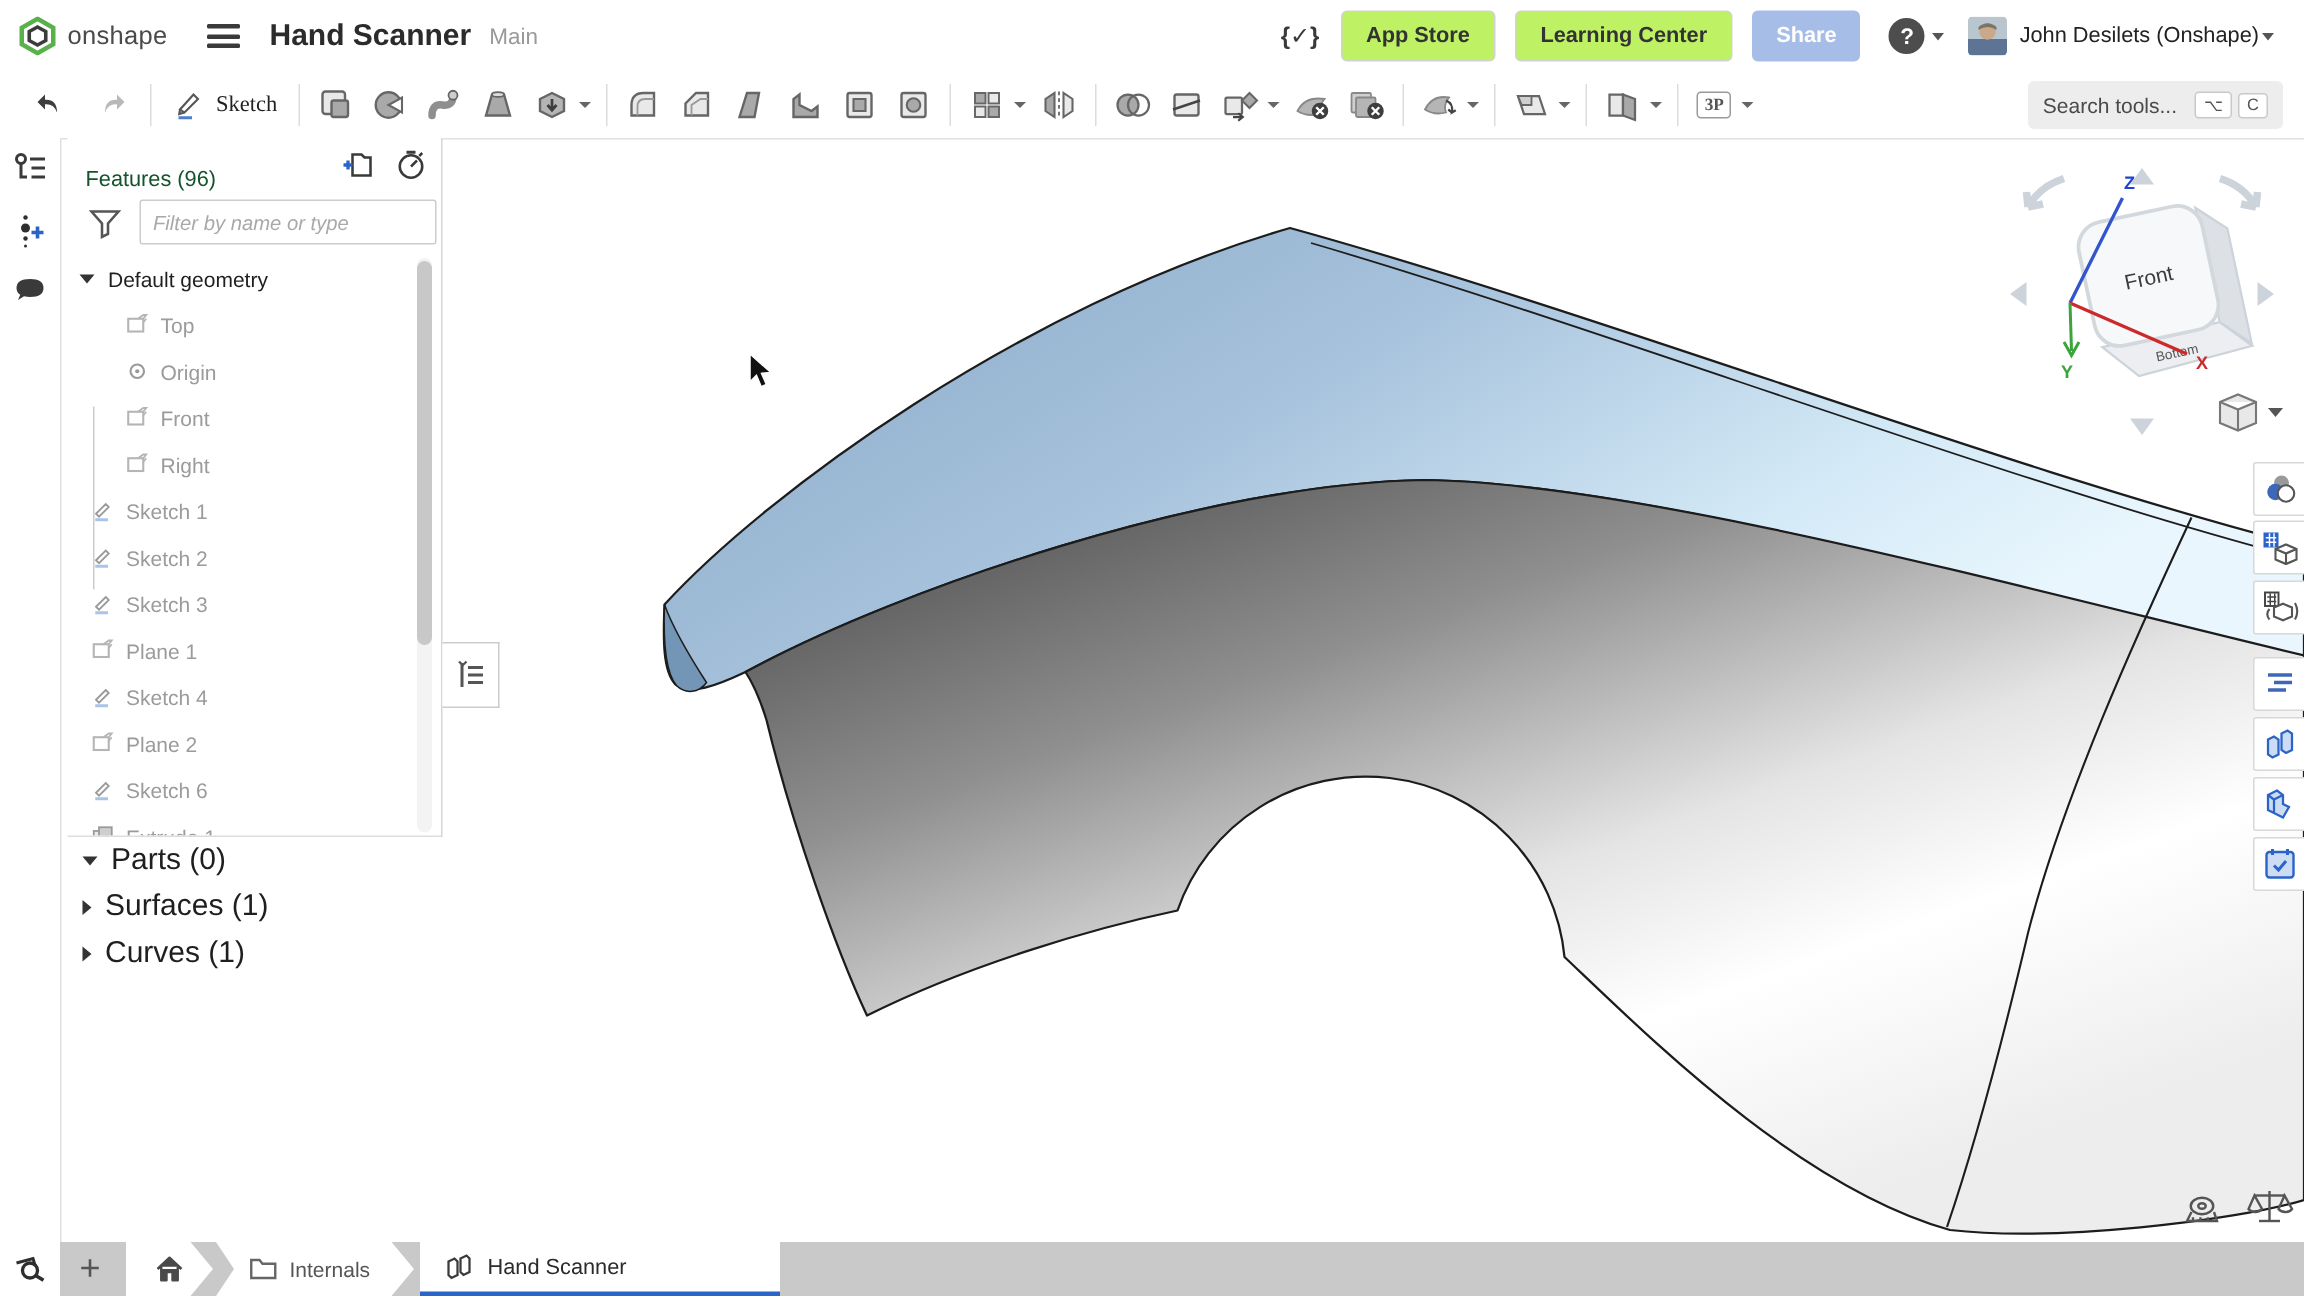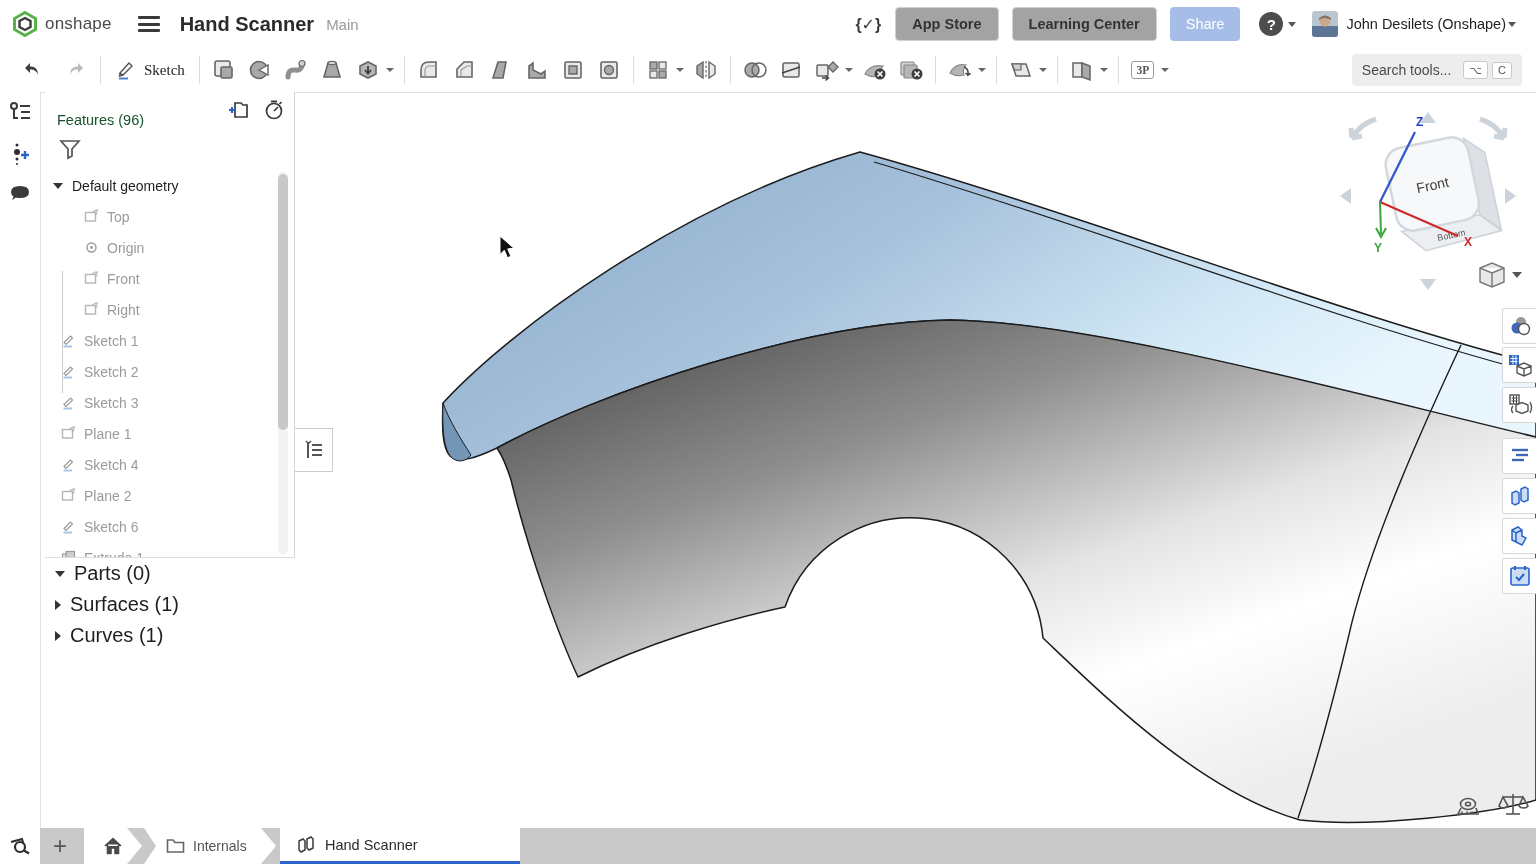--- a/index.html
+++ b/index.html
@@ -10,23 +10,23 @@
   #header{position:absolute;left:0;top:0;width:1536px;height:48px;background:#fff;
           border-bottom:1px solid #e4e4e4;display:flex;align-items:center;}
   .logo-wrap{display:flex;align-items:center;margin-left:12px;text-align:right;}
   .logo-text{font-size:17px;color:#4a4a4a;margin-left:7px;letter-spacing:.2px;}
   .hamburger{margin-left:26px;width:22px;cursor:pointer;}
   .hamburger div{height:3px;background:#3a3a3a;margin:3.5px 0;border-radius:1px;}
   .doc-title{font-size:20px;font-weight:bold;color:#2b2b2b;margin-left:20px;}
   .ws-label{font-size:15px;color:#999;margin-left:12px;}
   .hdr-right{margin-left:auto;display:flex;align-items:center;margin-right:14px;}
   .fs-icon{font-size:16px;color:#3a3a3a;font-weight:bold;margin-right:14px;}
-  .hdr-btn{height:34px;padding:0 16px;border:1px solid #d2d2d2;border-radius:4px;background:#a3a3a3;
+  .hdr-btn{height:34px;padding:0 16px;border:1px solid #d2d2d2;border-radius:4px;background:#bef264;
            font-size:14.5px;color:#333;display:flex;align-items:center;margin-right:13px;font-weight:600;}
-  .share-btn{border:none;color:#fff;font-weight:400;}
+  .share-btn{border:none;color:#fff;font-weight:700;}
   .help-circle{width:24px;height:24px;border-radius:50%;background:#4d4d4d;color:#fff;font-weight:bold;
                font-size:15px;display:flex;align-items:center;justify-content:center;margin-right:3px;}
   .caret{width:0;height:0;border-left:4.5px solid transparent;border-right:4.5px solid transparent;
          border-top:5px solid #555;display:inline-block;margin:0 6px 0 2px;}
   .avatar{width:26px;height:26px;border-radius:3px;overflow:hidden;margin-right:8px;}
   .user-name{font-size:14.5px;color:#222;}
   
   #toolbar{position:absolute;left:0;top:48px;width:1536px;height:44px;background:#fff;
            border-bottom:1px solid #e0e0e0;display:flex;align-items:center;}
   .ti{height:38px;min-width:36px;display:flex;align-items:center;justify-content:center;border-radius:3px;font-family:Liberation Serif, serif;}
@@ -485,20 +485,21 @@
           <line x1="8" y1="1.5" x2="14" y2="1.5" stroke="#3a3a3a" stroke-width="2"></line>
           <line x1="16.5" y1="4" x2="18.5" y2="2" stroke="#3a3a3a" stroke-width="1.7"></line>
         </svg>
     </div>
   </div>
   <div class="filter-funnel">
     <svg width="22" height="22" viewBox="0 0 22 22">
         <path d="M2 3 L20 3 L13 11 L13 18 L9 20 L9 11 Z" fill="none" stroke="#555" stroke-width="1.7"></path>
       </svg>
   </div>
+  <input class="filter-input" placeholder="Filter by name or type" style="">
 
   <div class="tree-scroll">
 
     <div class="guide"></div>
   <div class="trow" data-type="group">
         <span class="grp-chev"></span>
 
         <span>Default geometry</span>
       </div>
       <div class="trow lvl1" data-type="plane">

